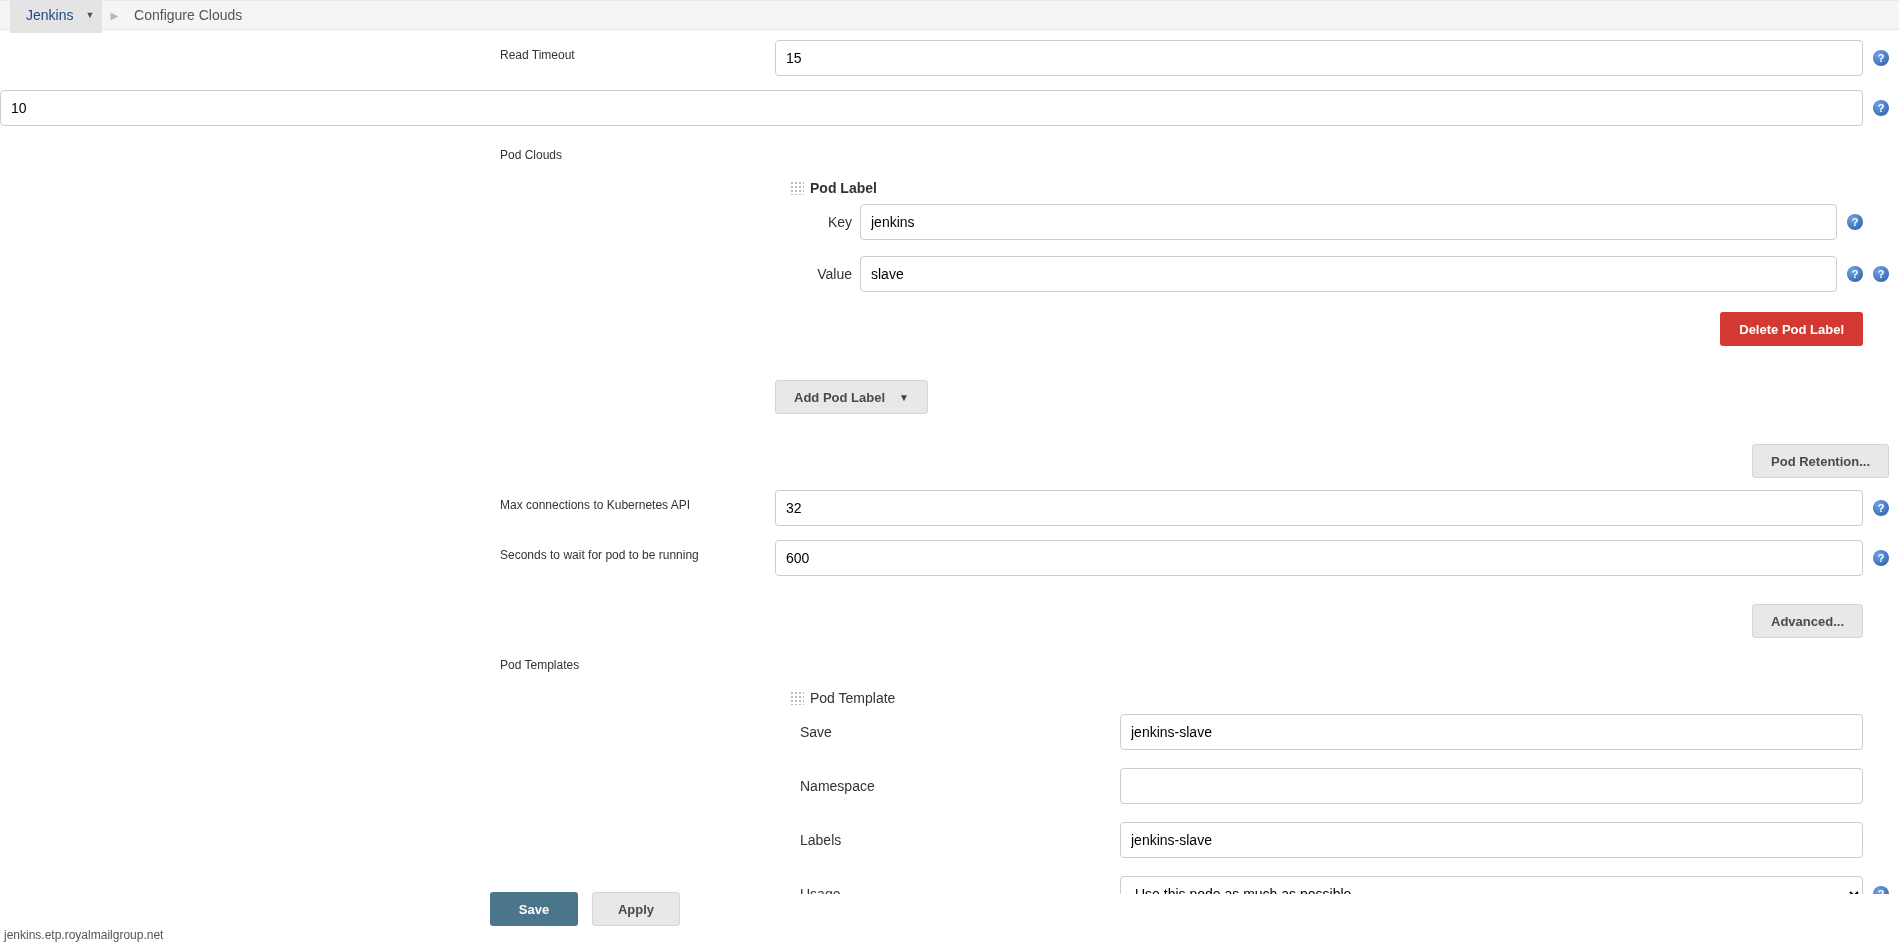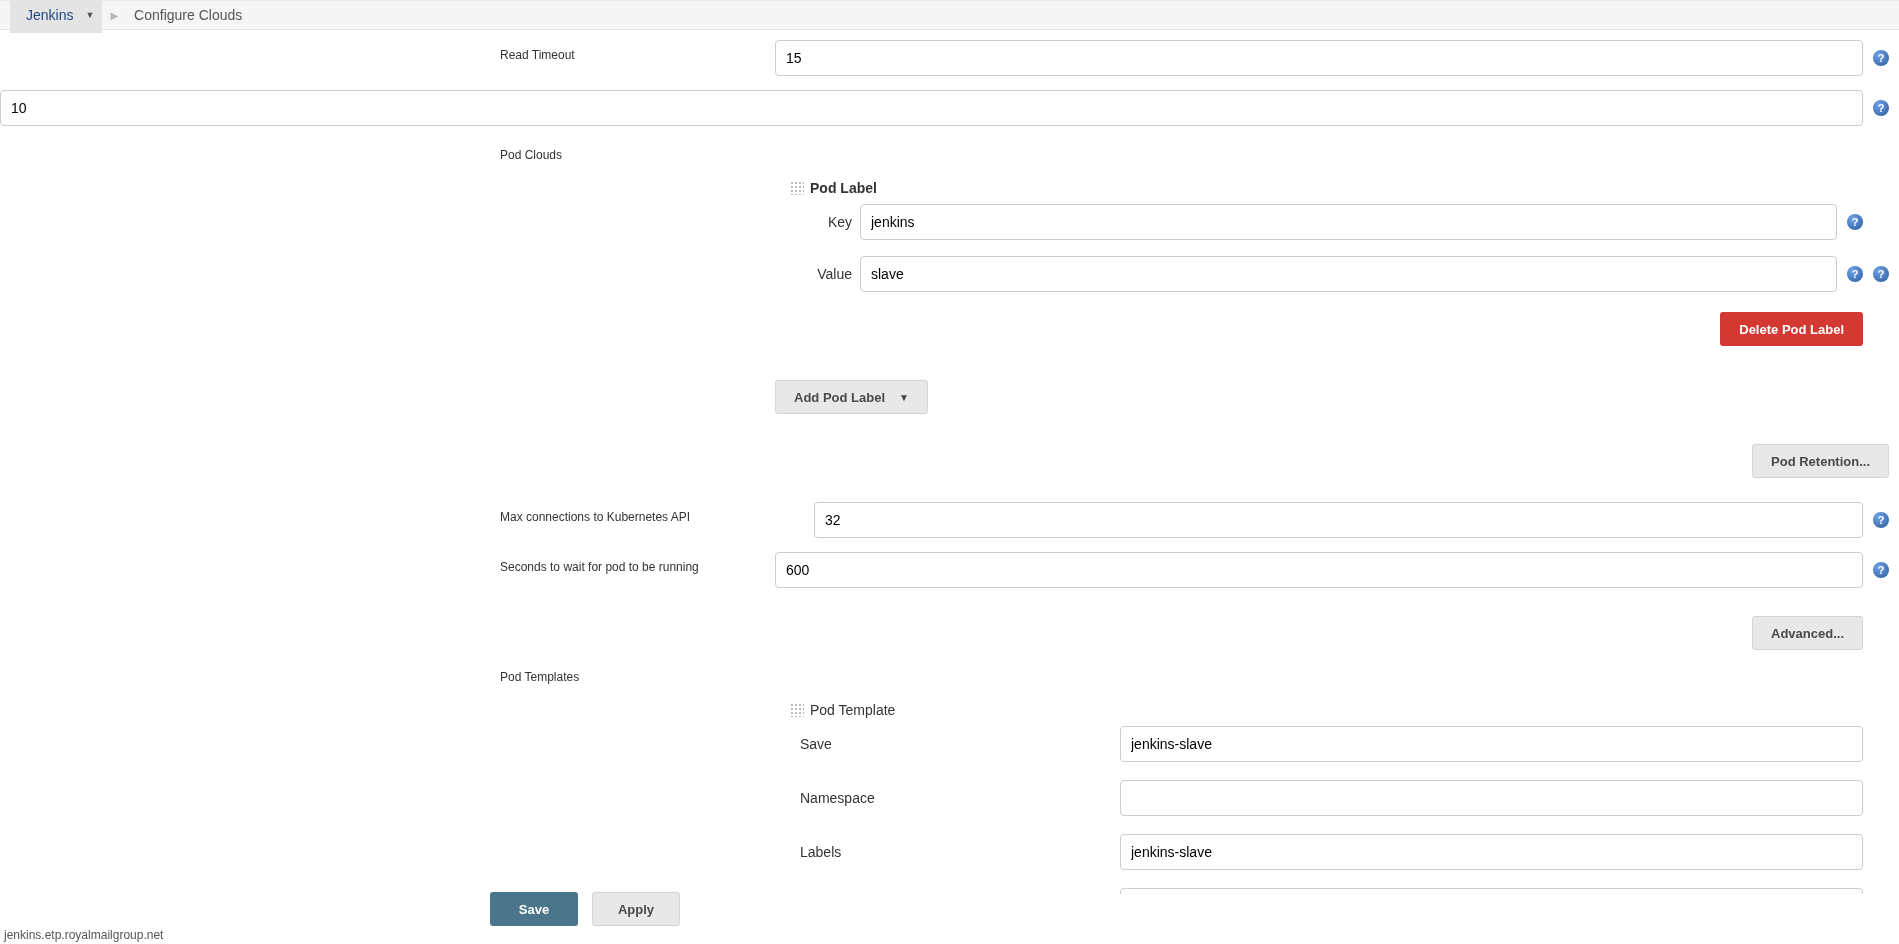--- a/index.html
+++ b/index.html
@@ -187,21 +187,21 @@
     <button class="btn btn-grey">
       <span>Add Pod Label</span>
       <span class="dropdown-caret">▼</span>
     </button>
   </div>
 
   <div class="right-align-row" style="margin-top:24px;">
     <button class="btn btn-grey">Pod Retention...</button>
   </div>
 
-  <div class="form-row" style="margin-top:18px;gap:39px;">
+  <div class="form-row" style="margin-top:6px;">
     <div class="row-label" style="width:775px; padding-left:500px;">Max connections to Kubernetes API</div>
     <div class="row-input-area">
       <input class="text-input" value="32" style="">
       <span class="help-icon">?</span>
     </div>
   </div>
 
   <div class="form-row" style="margin-top:14px;">
     <div class="row-label" style="width:775px; padding-left:500px;">Seconds to wait for pod to be running</div>
     <div class="row-input-area">

